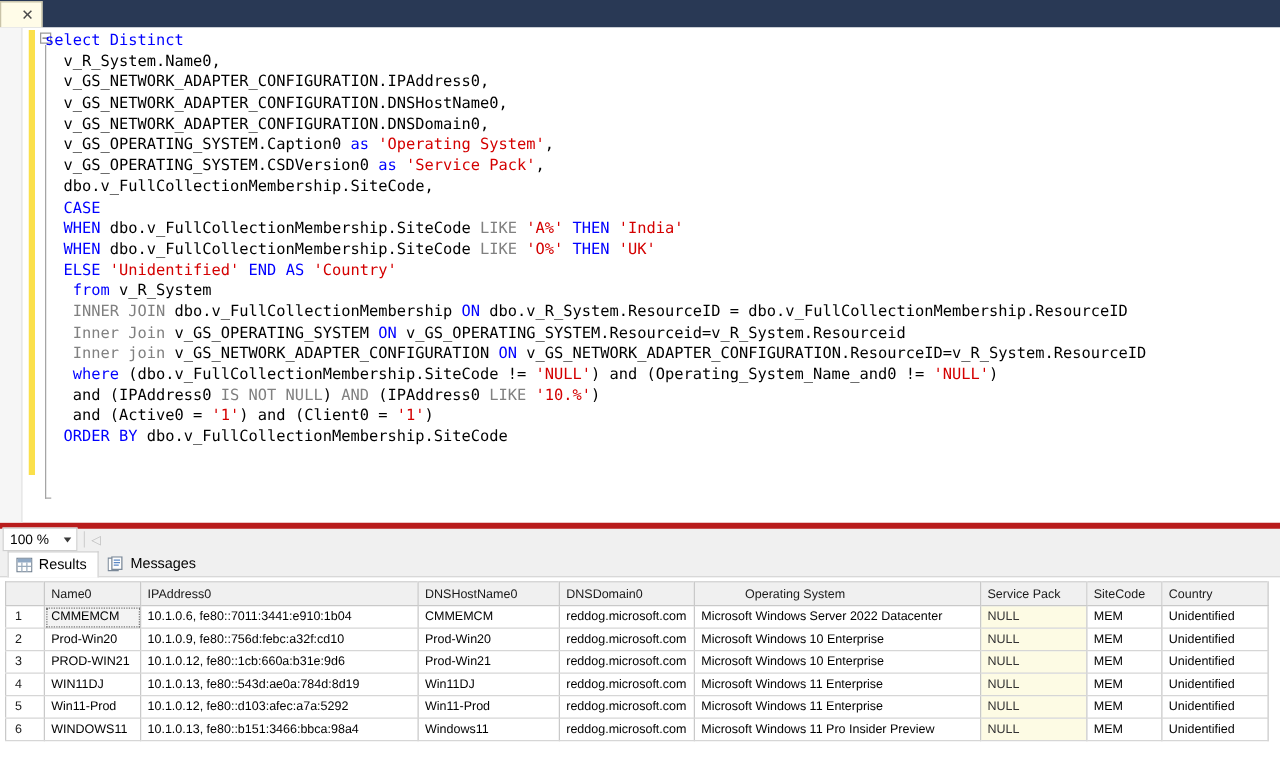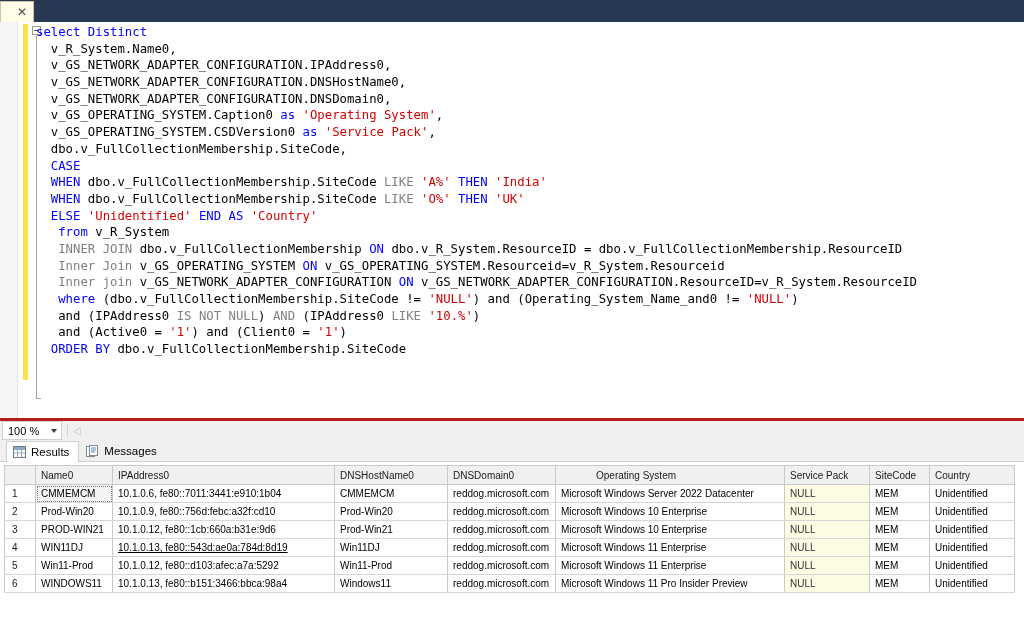--- a/index.html
+++ b/index.html
@@ -133,21 +133,21 @@
   }
   .kw    { color: #0000ff; }
   .gray  { color: #808080; }
   .str   { color: #d40000; }
   .plain { color: #000000; }
 
   
   #zoombar {
     height: 22px;
     background: #f0f0f0;
-    border-top: 3px solid #b91c1c;
+    border-top: 5px solid #b91c1c;
     display: flex;
     align-items: center;
     box-sizing: border-box;
   }
   #zoom-combo {
     width: 60px;
     height: 19px;
     margin-left: 2px;
     background: #ffffff;
     border: 1px solid #cfcfcf;
@@ -356,21 +356,21 @@
           <td style="width: 113px;">Prod-Win21</td>
           <td style="width: 108px;">reddog.microsoft.com</td>
           <td style="width: 229px;">Microsoft Windows 10 Enterprise</td>
           <td class="nullcell" style="width: 85px;">NULL</td>
           <td style="width: 60px;">MEM</td>
           <td style="width: 85px;">Unidentified</td>
         </tr>
         <tr>
           <td class="rownum" style="width: 31px;">4</td>
           <td style="width: 77px;">WIN11DJ</td>
-          <td style="width: 222px; text-decoration: underline;">10.1.0.13, fe80::543d:ae0a:784d:8d19</td>
+          <td style="width: 222px;">10.1.0.13, fe80::543d:ae0a:784d:8d19</td>
           <td style="width: 113px;">Win11DJ</td>
           <td style="width: 108px;">reddog.microsoft.com</td>
           <td style="width: 229px;">Microsoft Windows 11 Enterprise</td>
           <td class="nullcell" style="width: 85px;">NULL</td>
           <td style="width: 60px;">MEM</td>
           <td style="width: 85px;">Unidentified</td>
         </tr>
         <tr>
           <td class="rownum" style="width: 31px;">5</td>
           <td style="width: 77px;">Win11-Prod</td>

